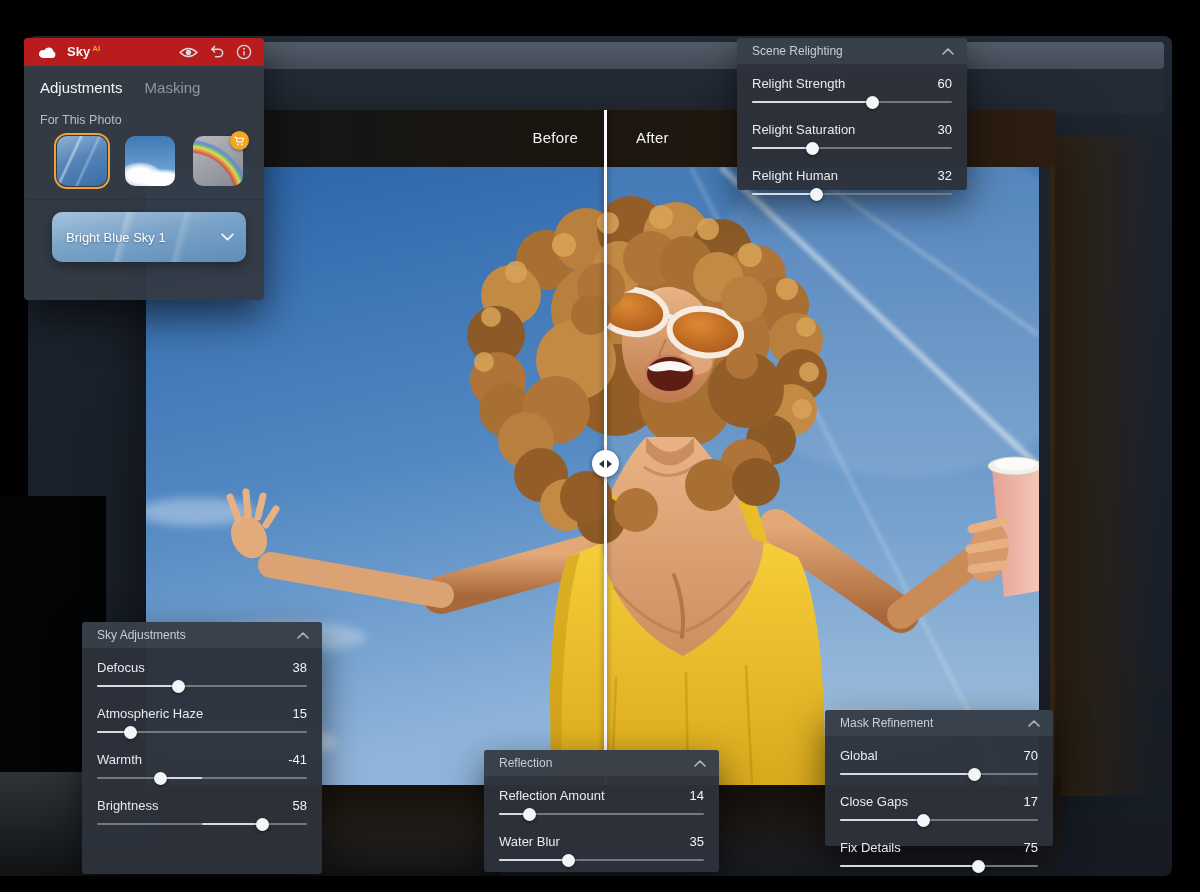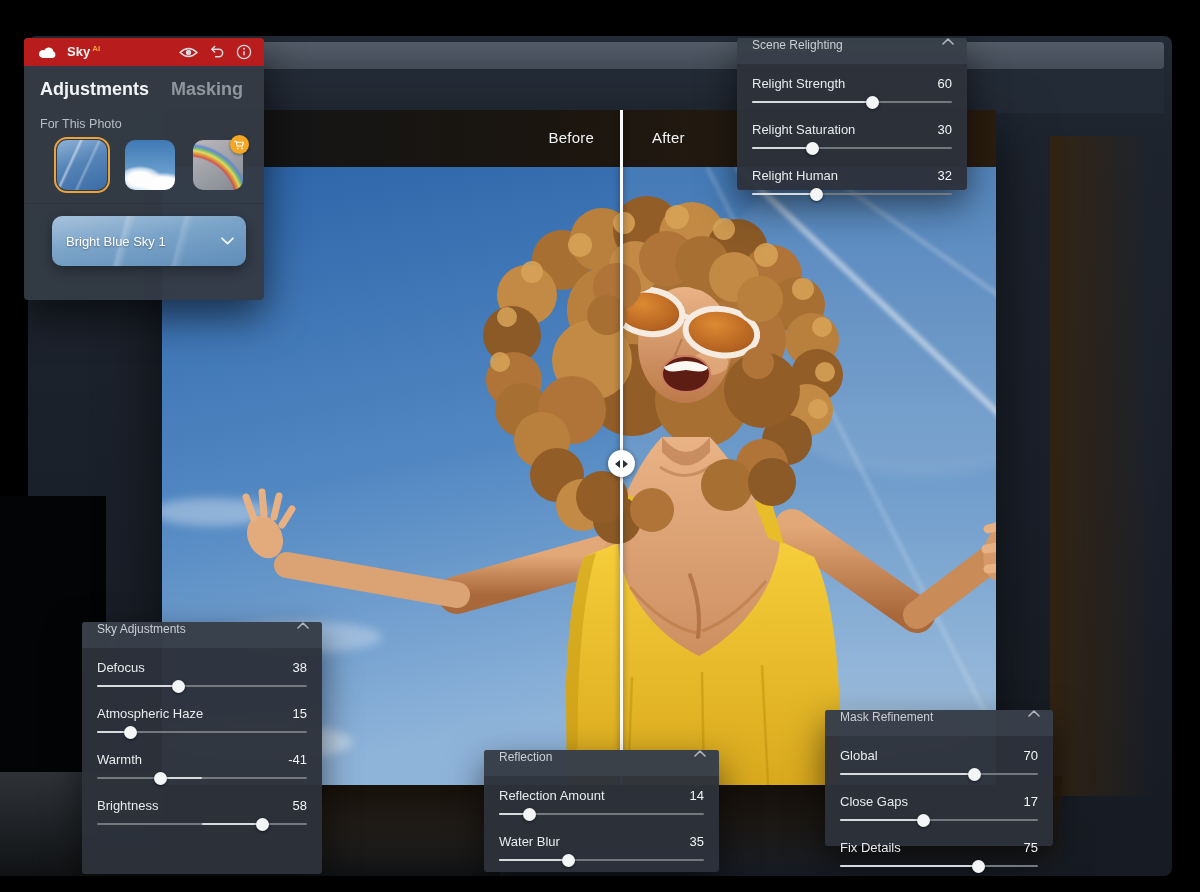--- a/index.html
+++ b/index.html
@@ -14,39 +14,39 @@
   .bg-band-dark { position:absolute; left:8px; top:33px; width:1128px; height:44px; background:#232b36; }
   .bg-black-block { position:absolute; left:-28px; top:460px; width:106px; height:278px; background:#030405; }
   .bg-bottomleft { position:absolute; left:-28px; top:736px; width:500px; height:104px;
     background:linear-gradient(180deg,#2f3338,#101214); }
   .bg-right-glow { position:absolute; left:1022px; top:100px; width:122px; height:660px;
     background:linear-gradient(90deg,rgba(52,36,18,.95),rgba(26,30,38,0) 88%); }
   .bg-bottom-glow { position:absolute; left:134px; top:740px; width:900px; height:100px;
     background:linear-gradient(180deg,rgba(42,29,14,.95),rgba(20,24,30,0)); }
 
   
-  .photo { position:absolute; left:162px; top:110px; width:834px; height:675px; overflow:hidden;
+  .photo { position:absolute; left:146px; top:110px; width:909px; height:675px; overflow:hidden;
     border-radius:2px; box-shadow:0 22px 60px rgba(0,0,0,.6); z-index:3;padding-left:24px; }
   .photo-topbar { position:absolute; left:0; top:0; width:100%; height:57px;
     background:linear-gradient(90deg,#131519 0%,#1a150f 45%,#241a10 70%,#2b1d0f 100%); }
   .cmp-label { position:absolute; top:19px; font-size:15px; color:#f3f4f5; letter-spacing:.2px; }
   .cmp-before { left:352px; width:80px; text-align:right; }
   .cmp-after { left:490px; }
   .photo-img { position:absolute; left:0; top:57px; width:893px; height:618px; }
   .divider { position:absolute; left:458px; top:0; width:3px; height:675px; background:#fafafa;
     box-shadow:0 0 6px rgba(0,0,0,.45); }
   .handle { position:absolute; left:446px; top:340px; width:27px; height:27px; border-radius:50%;
     background:#fff; box-shadow:0 1px 5px rgba(0,0,0,.45); display:flex; align-items:center; justify-content:center; gap:3px; }
   .tri-l { width:0; height:0; border-top:4px solid transparent; border-bottom:4px solid transparent; border-right:5px solid #2c2f34; }
   .tri-r { width:0; height:0; border-top:4px solid transparent; border-bottom:4px solid transparent; border-left:5px solid #2c2f34; }
 
   
   .panel { position:absolute; background:rgba(44,50,59,.97); border-radius:3px;
     box-shadow:0 14px 36px rgba(0,0,0,.55); z-index:6; }
-  .panel header { display:flex; justify-content:space-between; height:26px;
+  .panel header { display:flex; justify-content:space-between; align-items:center; height:26px;
     padding:0 13px 0 15px; background:rgba(66,74,85,.55); border-radius:3px 3px 0 0; }
   .ptitle { font-size:12px; color:#c9ced4; }
   .chev { display:block; }
   .sliders { padding:0 15px; }
   .sblock { margin-top:8px; }
   .shead { display:flex; justify-content:space-between; font-size:13px; color:#e7eaed; height:19px; align-items:flex-end; }
   .svalue { color:#f1f3f5; }
   .strack-wrap { position:relative; height:15px; margin-top:4px; }
   .strack { position:absolute; left:0; right:0; top:6px; height:2px; background:#74797f; border-radius:1px; }
   .sfill { position:absolute; top:6px; height:2px; background:#d7dade; border-radius:1px; }
@@ -59,21 +59,21 @@
 
   
   .panel-left { position:absolute; left:24px; top:38px; width:240px; height:262px; border-radius:4px;
     background:rgba(52,59,69,.97); box-shadow:0 16px 40px rgba(0,0,0,.6); z-index:7; }
   .pl-header { display:flex; align-items:center; height:28px; padding:0 12px 0 14px;
     background:#b91c1c; border-radius:4px 4px 0 0; }
   .pl-title { font-size:13px; color:#f2f4f6; margin-left:9px; font-weight:bold; }
   .pl-sup { font-size:8px; color:#f0a13a; vertical-align:super; margin-left:2px; font-weight:bold; }
   .pl-icons { margin-left:auto; display:flex; align-items:center; gap:11px; }
   .pl-tabs { display:flex; gap:22px; padding:13px 16px 0; }
-  .tab { font-size:18px; color:#8f969e; cursor:default;font-weight:bold; }
+  .tab { font-size:15px; color:#8f969e; cursor:default; }
   .tab.active { color:#f2f4f6; }
   .section-label { font-size:12.5px; color:#b7bdc4; padding:17px 16px 0; }
   .thumbs { display:flex; gap:18px; padding:9px 0 0 33px; }
   .thumb { position:relative; width:50px; height:50px; border-radius:10px; }
   .thumb.sel { outline:2px solid #eda33b; outline-offset:1px; }
   .t1 { background-image:linear-gradient(115deg,transparent 30%,rgba(255,255,255,.5) 33%,transparent 37%,transparent 55%,rgba(255,255,255,.3) 58%,transparent 62%),
         linear-gradient(160deg,#8db2d6 0%,#5584b8 45%,#3a6ca5 100%); }
   .t2 { background-image:radial-gradient(ellipse 60% 35% at 30% 78%, #fdfdfd 0 40%, rgba(255,255,255,.6) 60%, transparent 75%),
         radial-gradient(ellipse 70% 30% at 75% 88%, #fff 0 45%, transparent 78%),
         linear-gradient(180deg,#3f7ab5 0%,#6ba0cf 70%,#9cc0e0 100%); }

